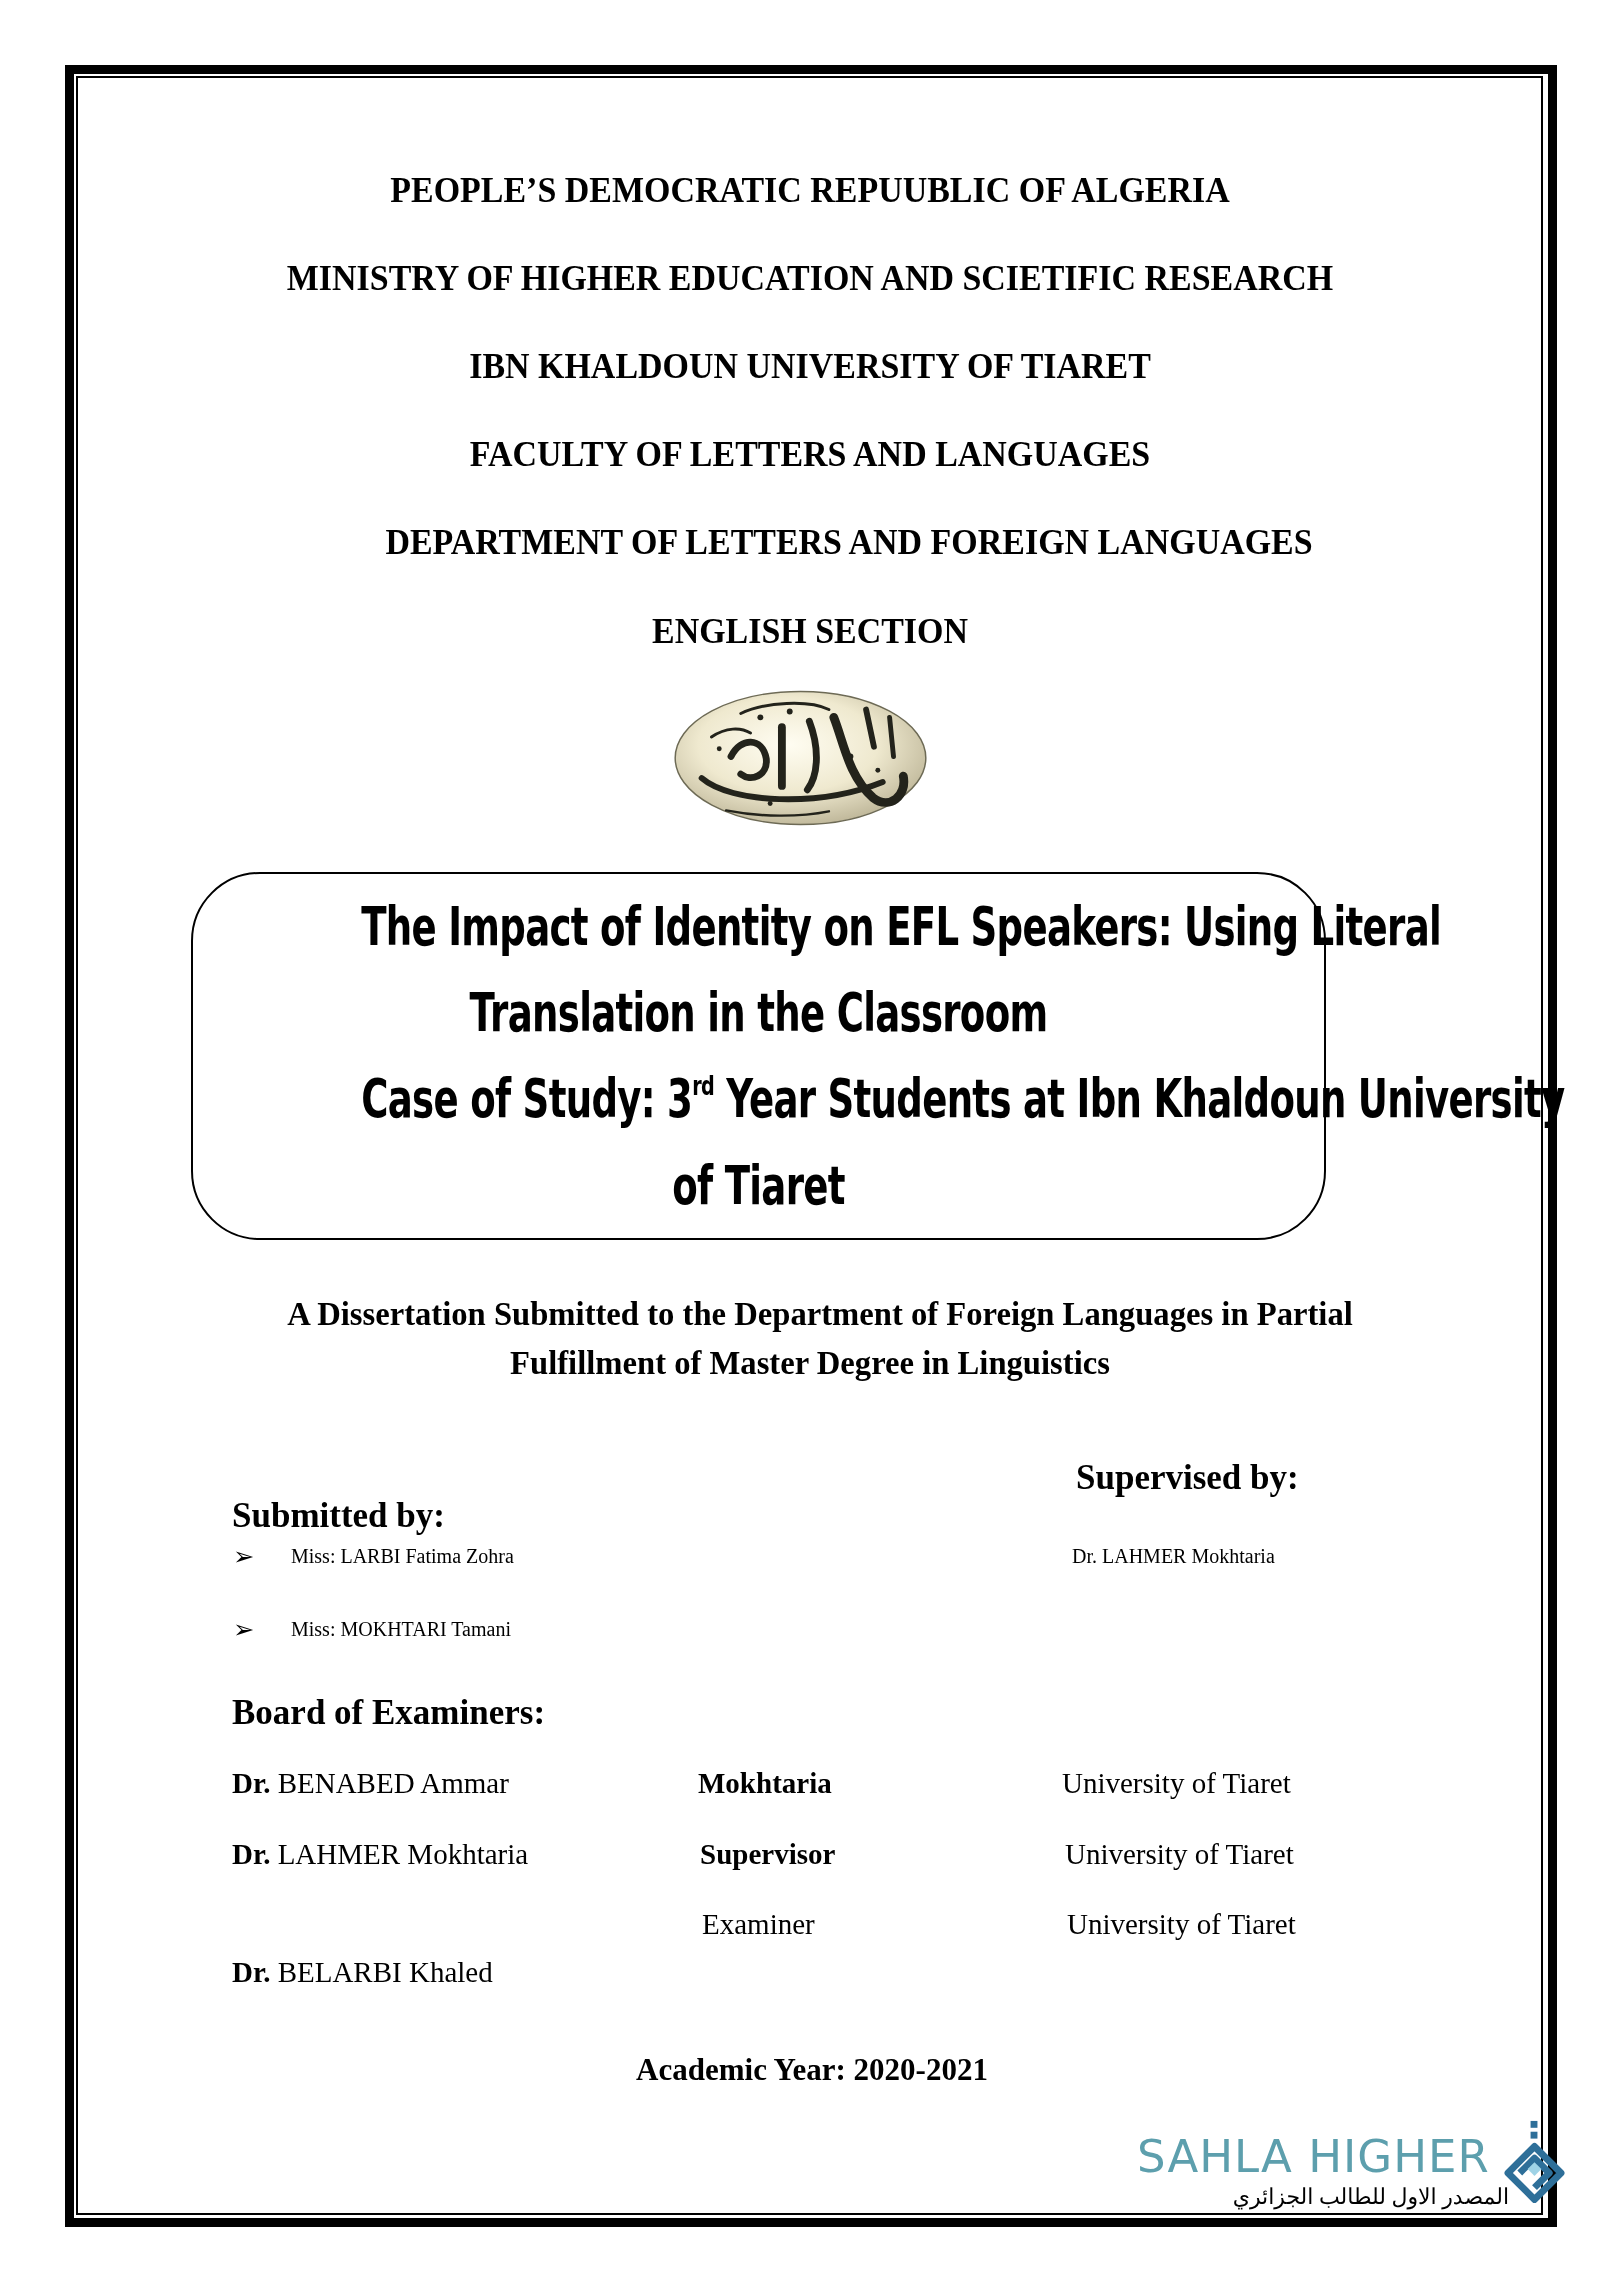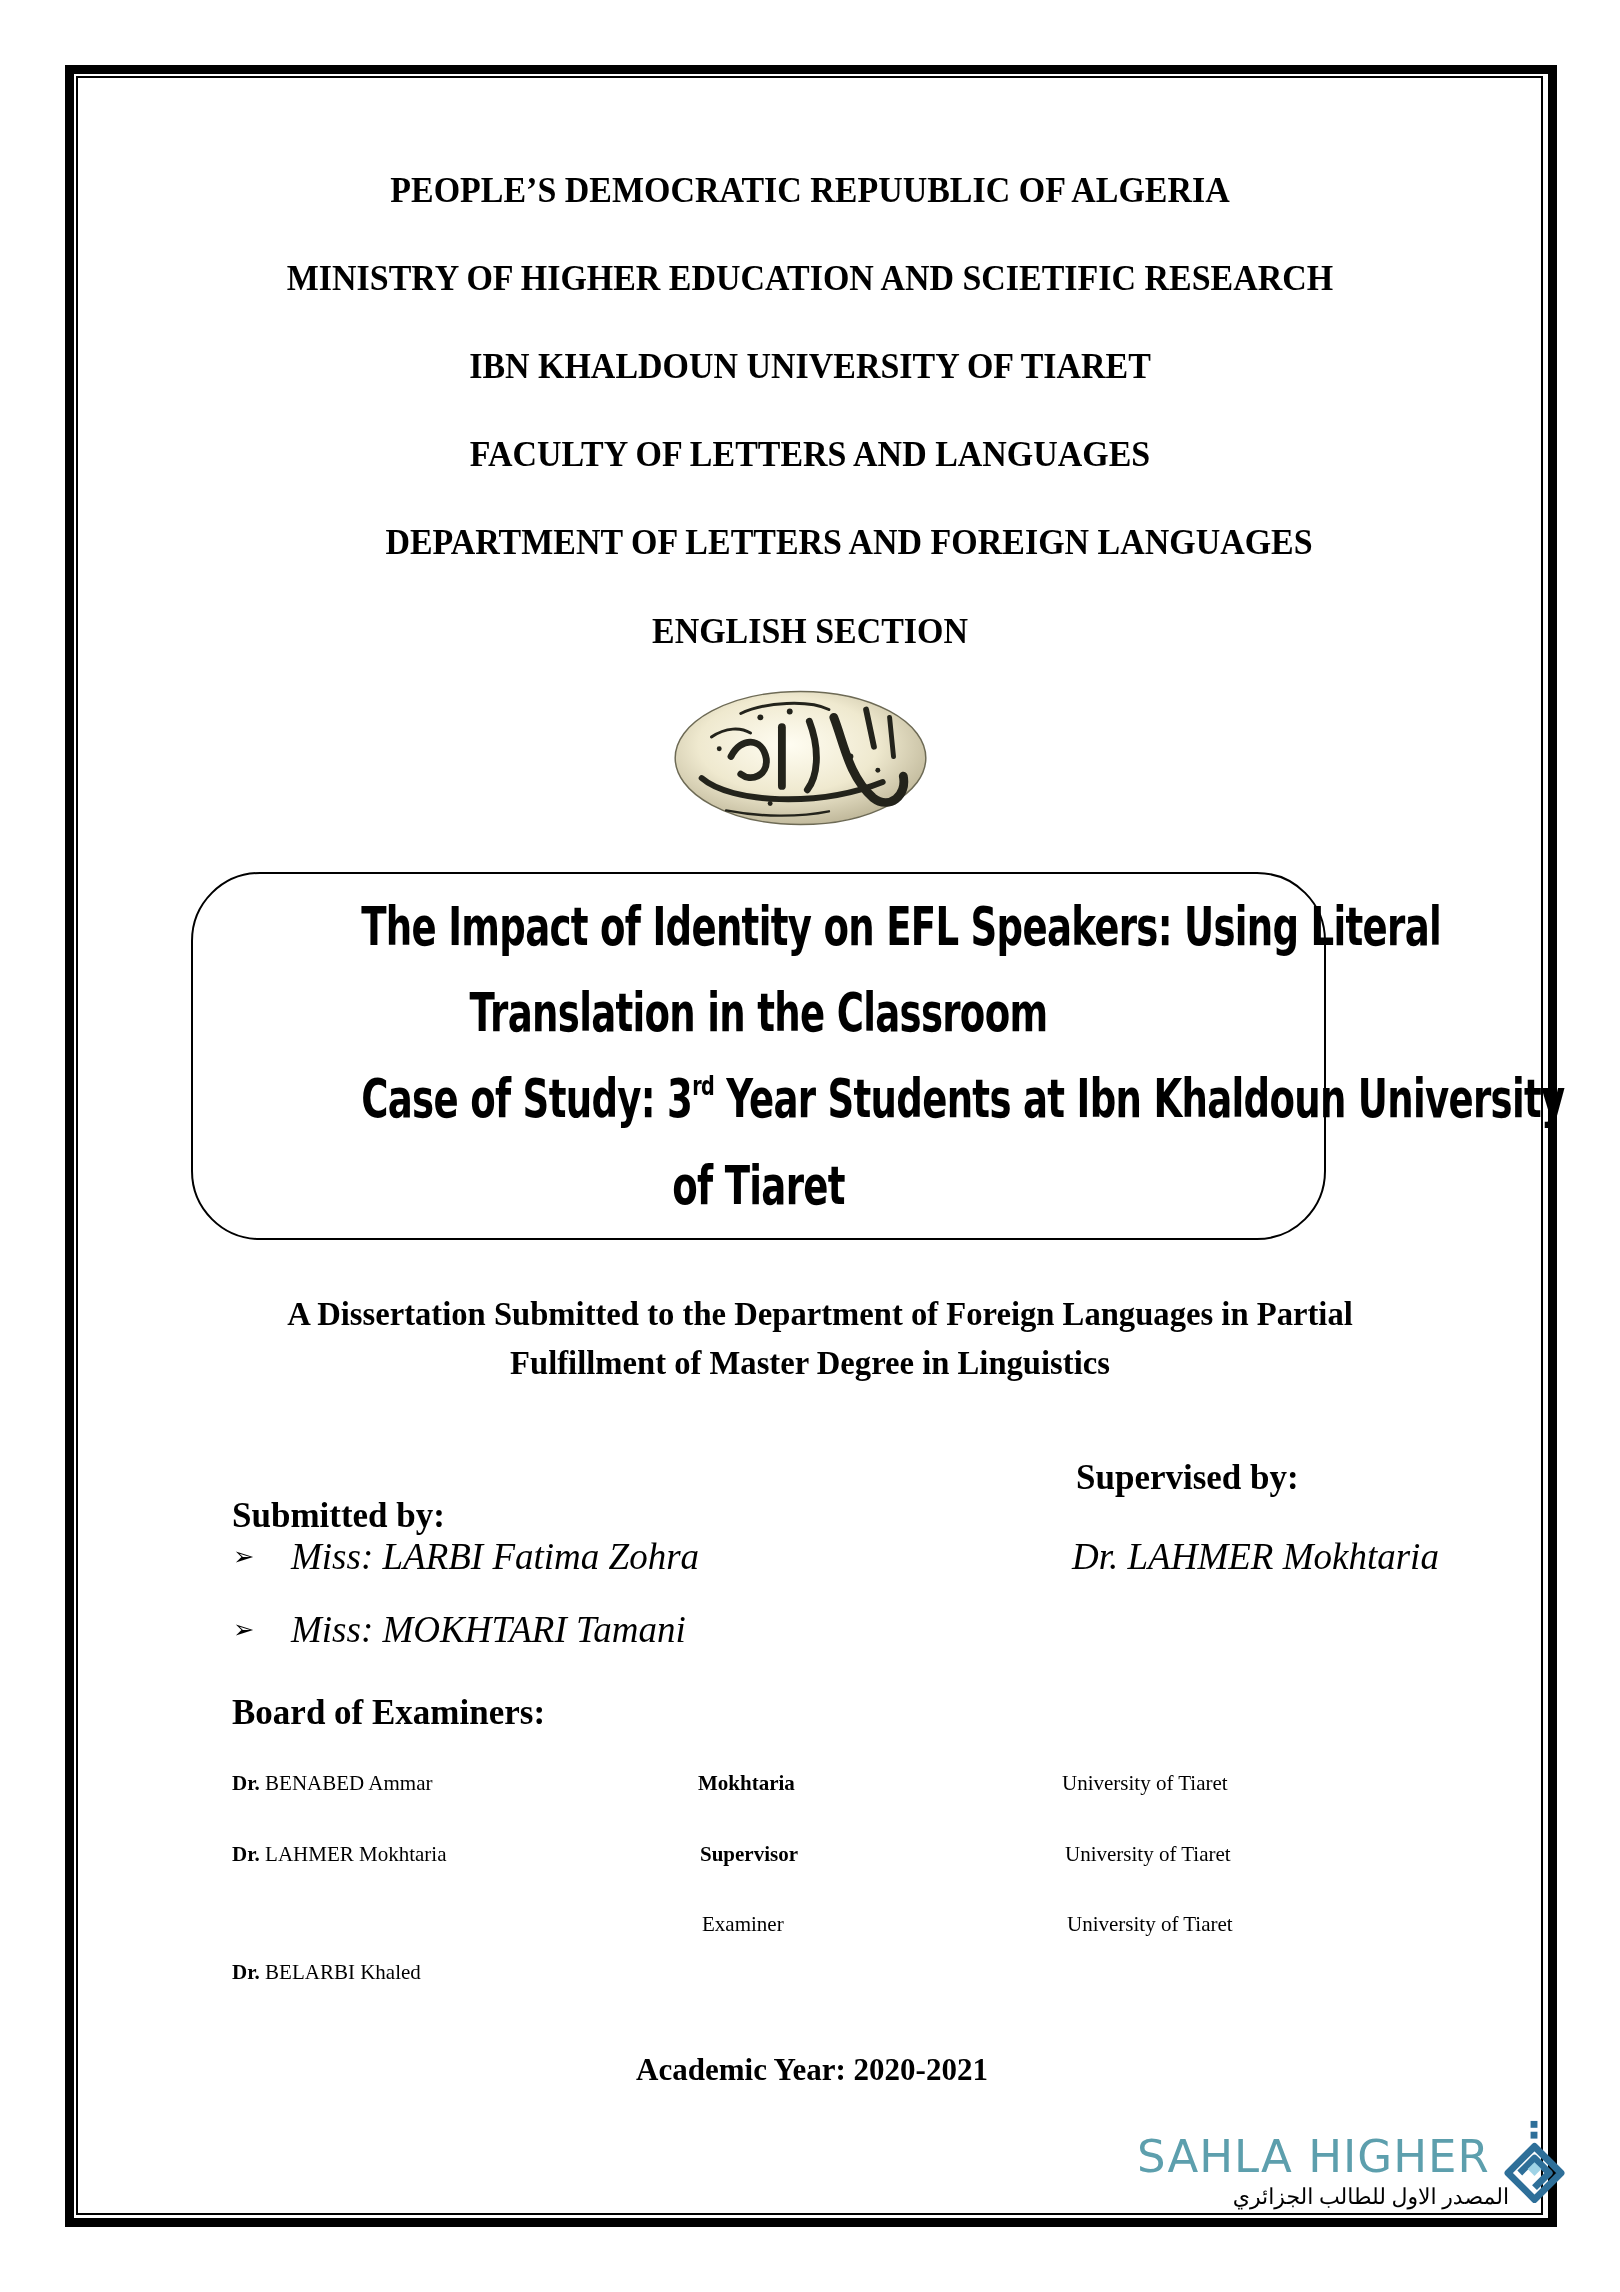--- a/index.html
+++ b/index.html
@@ -25,23 +25,23 @@
                box-sizing: border-box; border: 2px solid #000; border-radius: 69px; }
   .title-line { position: absolute; left: 191px; width: 1135px; text-align: center;
                 font-family: "DejaVu Sans", "Liberation Sans", sans-serif; font-weight: bold;
                 font-size: 53px; line-height: 59px; white-space: nowrap;
                 transform: scaleX(0.70); transform-origin: center; letter-spacing: -1px; }
   .title-line sup { font-size: 27.4px; vertical-align: 21.6px; line-height: 0; }
 
   .diss { font-size: 34px; line-height: 39px; transform: scaleX(0.96); }
 
   .label { position: absolute; font-weight: bold; font-size: 35px; line-height: 39px; white-space: nowrap; }
-  .plain { position: absolute; font-size: 37px; line-height: 35px; white-space: nowrap; font-style: italic; }
+  .plain { position: absolute; font-size: 20px; line-height: 35px; white-space: nowrap; }
   .bullet { position: absolute; font-family: "DejaVu Sans", sans-serif; font-size: 25.5px; line-height: 35px; }
-  .exam { position: absolute; font-size: 21px; line-height: 35px; white-space: nowrap; }
+  .exam { position: absolute; font-size: 29px; line-height: 35px; white-space: nowrap; }
   .exam b { font-weight: bold; }
 
   .year { font-size: 31px; line-height: 35px; }
 
   
   .wm-text { position: absolute; left: 1137px; top: 2132px; font-family: "DejaVu Sans", "Liberation Sans", sans-serif;
              font-size: 45px; line-height: 49px; color: #5d9fad; letter-spacing: 1px; white-space: nowrap; }
   .wm-ar { position: absolute; left: 1137px; top: 2182px; width: 372px; text-align: right;
            font-family: Liberation Serif, serif; font-size: 22px; line-height: 29px; color: #000000;
            direction: rtl; white-space: nowrap; }

